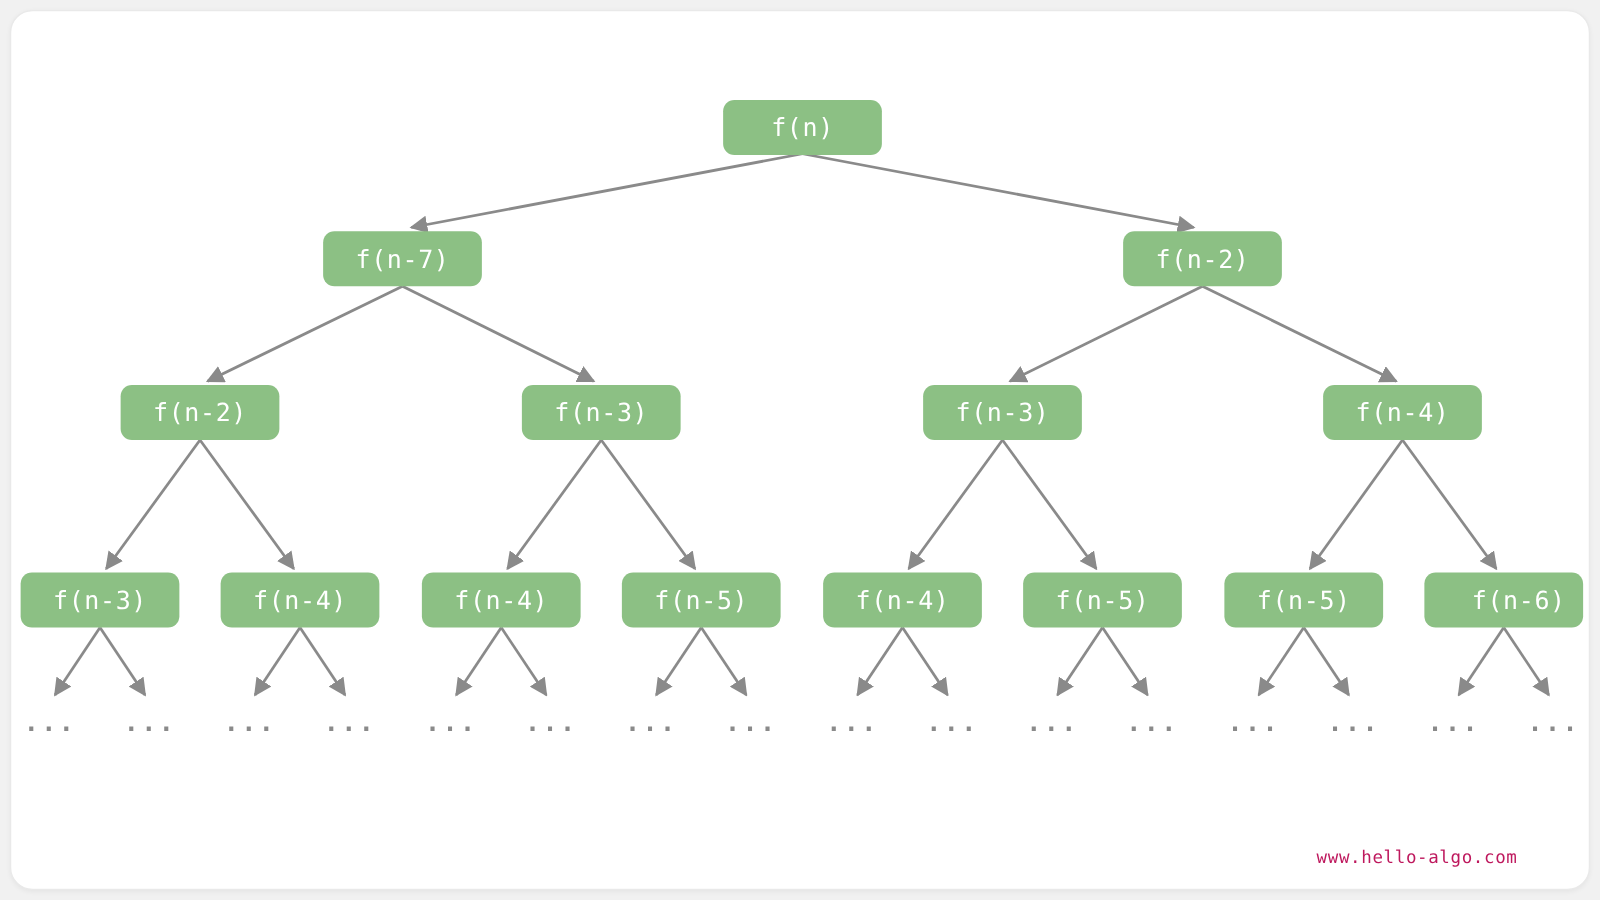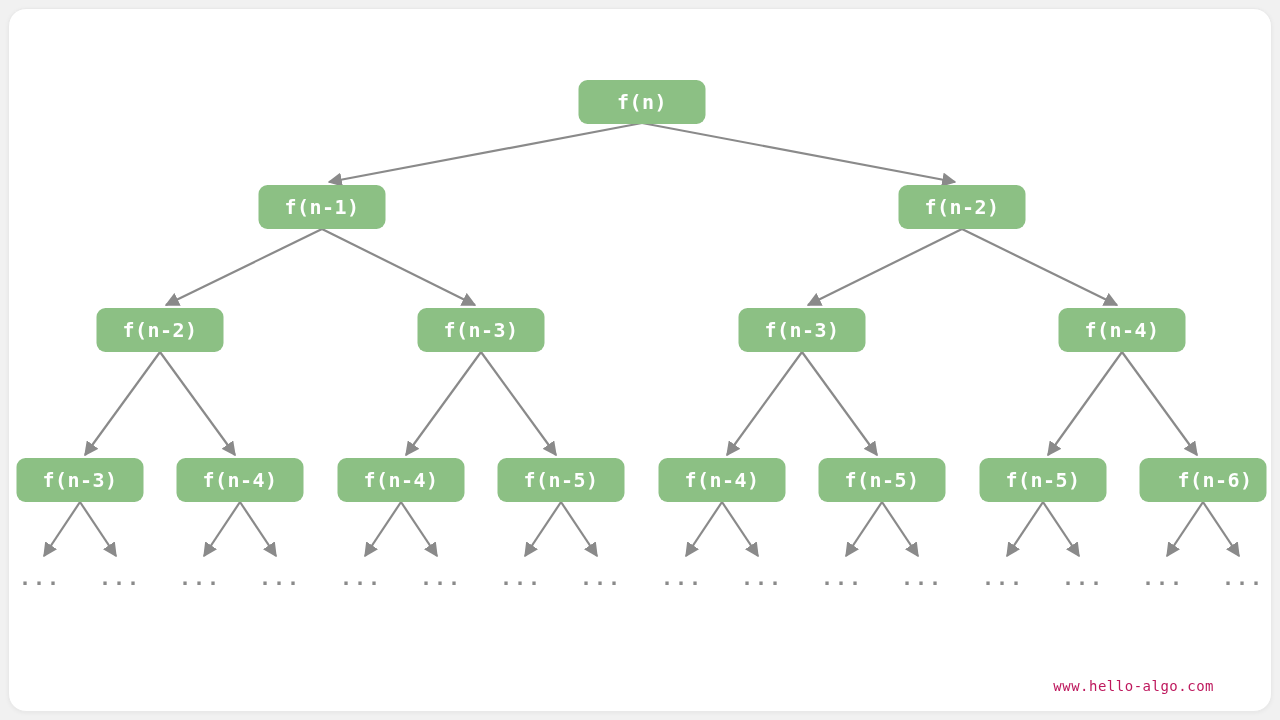--- a/index.html
+++ b/index.html
@@ -36,21 +36,21 @@
     transform: translateX(-50%);
     width: 127px;
     height: 44px;
     background: var(--node-bg, #8CC084);
     color: var(--node-text, #ffffff);
     border-radius: 9px;
     display: flex;
     align-items: center;
     justify-content: center;
     font-size: 20px;
-    font-weight: bold;
+    font-weight: normal;
     letter-spacing: 0.5px;
     white-space: nowrap;
     text-align: right;
   }
   .dots {
     position: absolute;
     transform: translateX(-50%);
     top: 566px;
     color: var(--arrow, #8a8a8a);
     font-size: 20px;
@@ -108,21 +108,21 @@
   <line class="edge" x1="882" y1="502" x2="846" y2="556" marker-end="url(#arrowhead)"></line>
   <line class="edge" x1="882" y1="502" x2="918" y2="556" marker-end="url(#arrowhead)"></line>
   <line class="edge" x1="1043" y1="502" x2="1007" y2="556" marker-end="url(#arrowhead)"></line>
   <line class="edge" x1="1043" y1="502" x2="1079" y2="556" marker-end="url(#arrowhead)"></line>
   <line class="edge" x1="1203" y1="502" x2="1167" y2="556" marker-end="url(#arrowhead)"></line>
   <line class="edge" x1="1203" y1="502" x2="1239" y2="556" marker-end="url(#arrowhead)"></line>
 </svg>
 
 <div class="node" style="left:642px; top:80px;">f(n)</div>
 
-<div class="node" style="left:322px; top:185px;">f(n-1)</div>
+<div class="node" style="left:322px; top:185px;">f(n-7)</div>
 <div class="node" style="left:962px; top:185px;">f(n-2)</div>
 
 <div class="node" style="left:160px;  top:308px;">f(n-2)</div>
 <div class="node" style="left:481px;  top:308px;">f(n-3)</div>
 <div class="node" style="left:802px;  top:308px;">f(n-3)</div>
 <div class="node" style="left:1122px; top:308px;">f(n-4)</div>
 
 <div class="node" style="left:80px;   top:458px;">f(n-3)</div>
 <div class="node" style="left:240px;  top:458px;">f(n-4)</div>
 <div class="node" style="left:401px;  top:458px;">f(n-4)</div>

